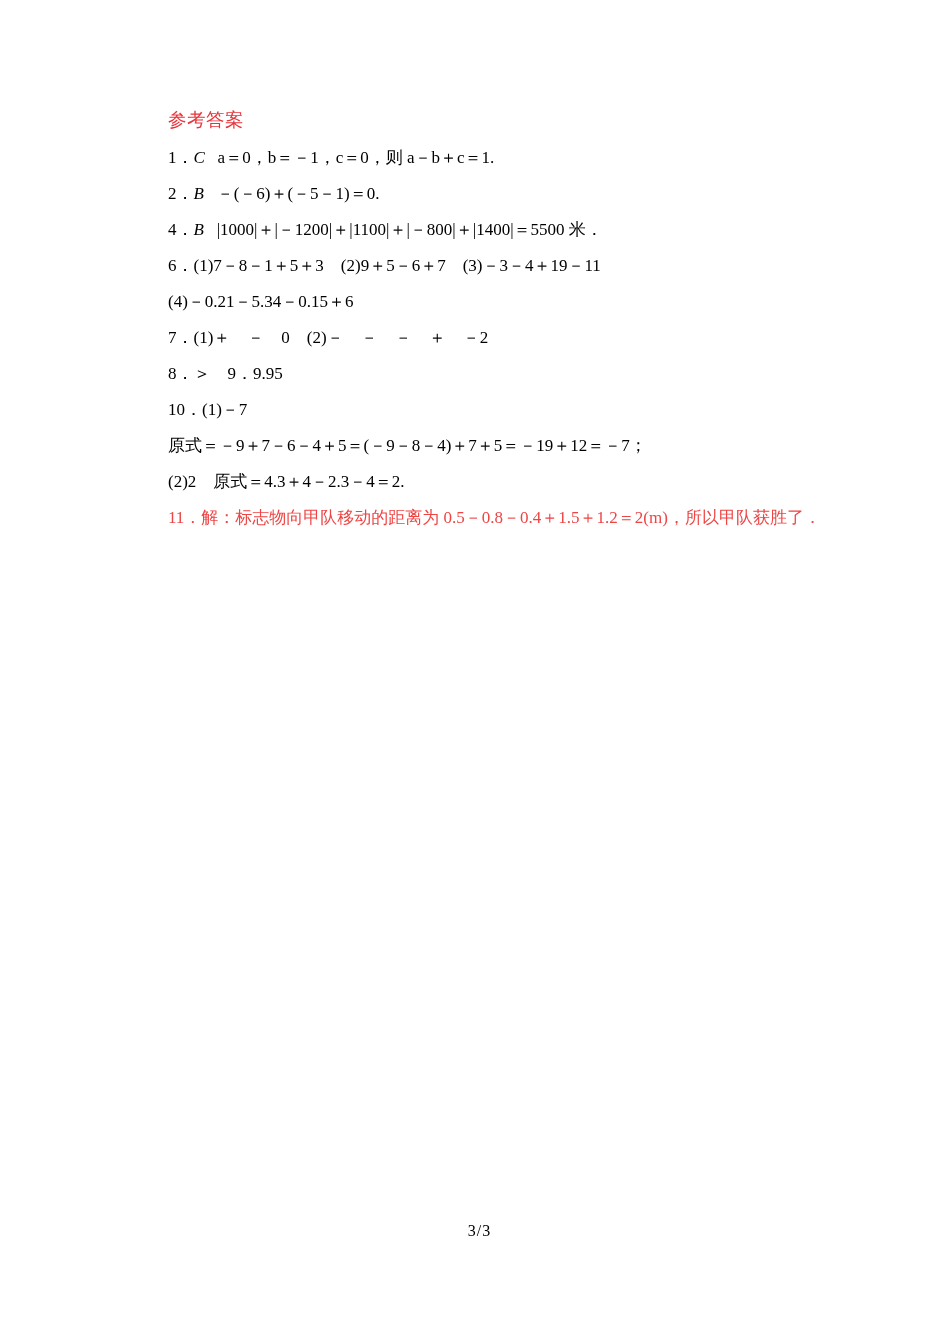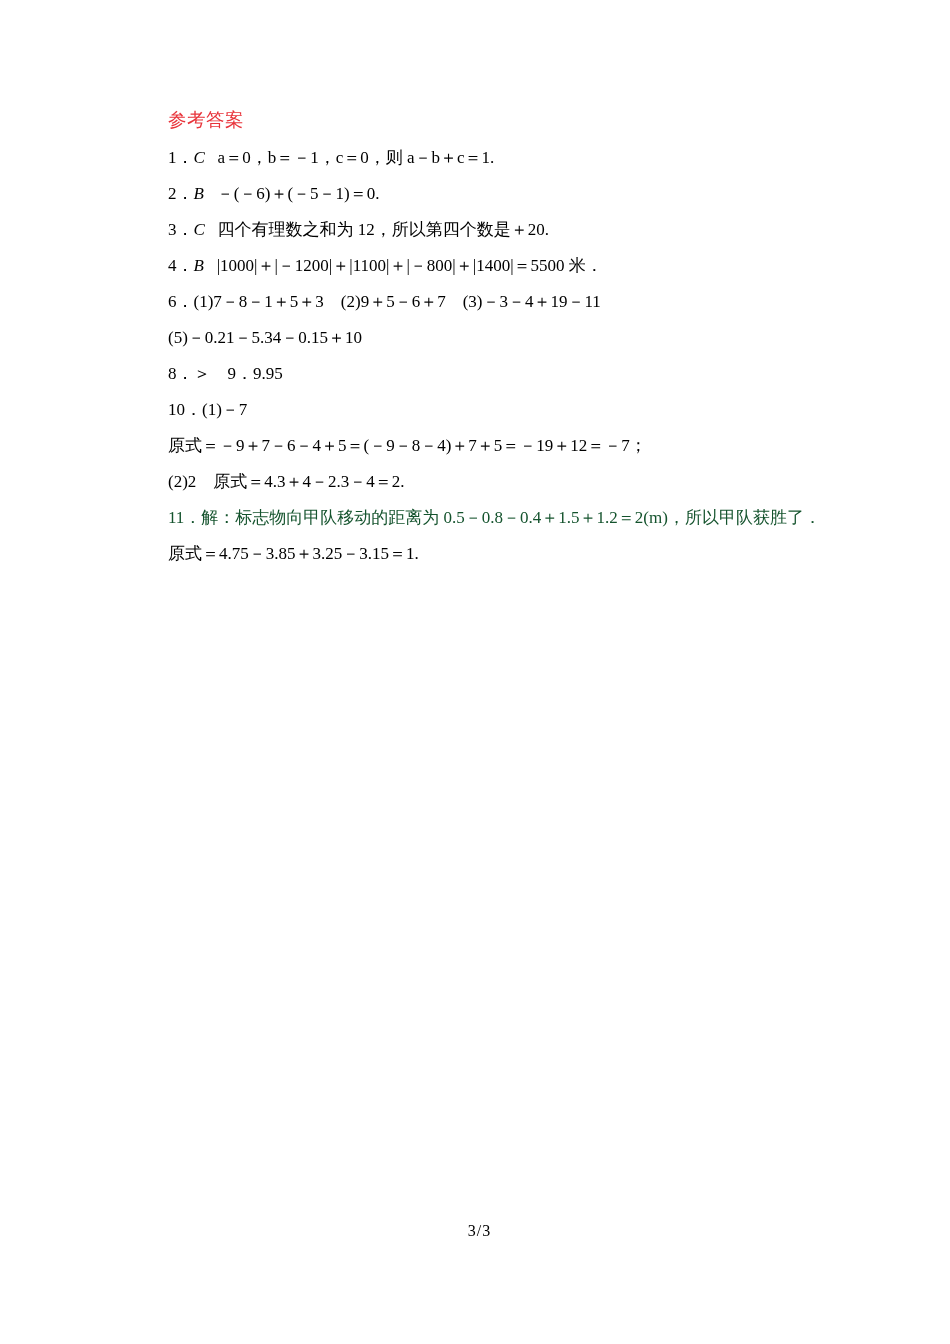--- a/index.html
+++ b/index.html
@@ -44,21 +44,21 @@
     color: #000000;
   }
   .italic {
     font-style: italic;
   }
   .wide-line {
     font-size: 17px;
     line-height: 1.62;
     margin: 0 0 8.5px 0;
     white-space: normal;
-    color: #14532d;
+    color: #ef4444;
   }
   .footer {
     position: absolute;
     left: 4px;
     top: 1222px;
     width: 950px;
     text-align: center;
     font-size: 16px;
     font-family: "Liberation Serif", serif;
     color: #000000;
@@ -71,34 +71,33 @@
 
 <div class="page">
   <div class="content">
 
     <div class="heading">参考答案</div>
 
     <div class="line"><span>1．</span><span class="italic">C</span>&nbsp;&nbsp;&nbsp;<span>a＝0，b＝－1，c＝0，则 a－b＋c＝1.</span></div>
 
     <div class="line"><span>2．</span><span class="italic">B</span>&nbsp;&nbsp;&nbsp;<span>－(－6)＋(－5－1)＝0.</span></div>
 
-    <div class="line"><span>3．</span><span class="italic">C</span>&nbsp;&nbsp;&nbsp;<span>四个有理数之和为 12，所以第四个数是＋20.</span></div>
 
     <div class="line"><span>4．</span><span class="italic">B</span>&nbsp;&nbsp;&nbsp;<span>|1000|＋|－1200|＋|1100|＋|－800|＋|1400|＝5500 米．</span></div>
 
 
     <div class="line">6．(1)7－8－1＋5＋3　(2)9＋5－6＋7　(3)－3－4＋19－11</div>
-    <div class="line">(5)－0.21－5.34－0.15＋10</div>
+    <div class="line">(4)－0.21－5.34－0.15＋6</div>
+    <div class="line">7．(1)＋　－　0　(2)－　－　－　＋　－2</div>
     <div class="line">8．＞　9．9.95</div>
     <div class="line">10．(1)－7</div>
     <div class="line">原式＝－9＋7－6－4＋5＝(－9－8－4)＋7＋5＝－19＋12＝－7；</div>
     <div class="line">(2)2　原式＝4.3＋4－2.3－4＝2.</div>
 
     <div class="wide-line">11．解：标志物向甲队移动的距离为 0.5－0.8－0.4＋1.5＋1.2＝2(m)，所以甲队获胜了．</div>
 
-    <div class="line">原式＝4.75－3.85＋3.25－3.15＝1.</div>
 
   </div>
 
   <div class="footer">
     <span class="cur">3</span><span class="sep">/</span><span>3</span>
   </div>
 </div>
 
 </body></html>

